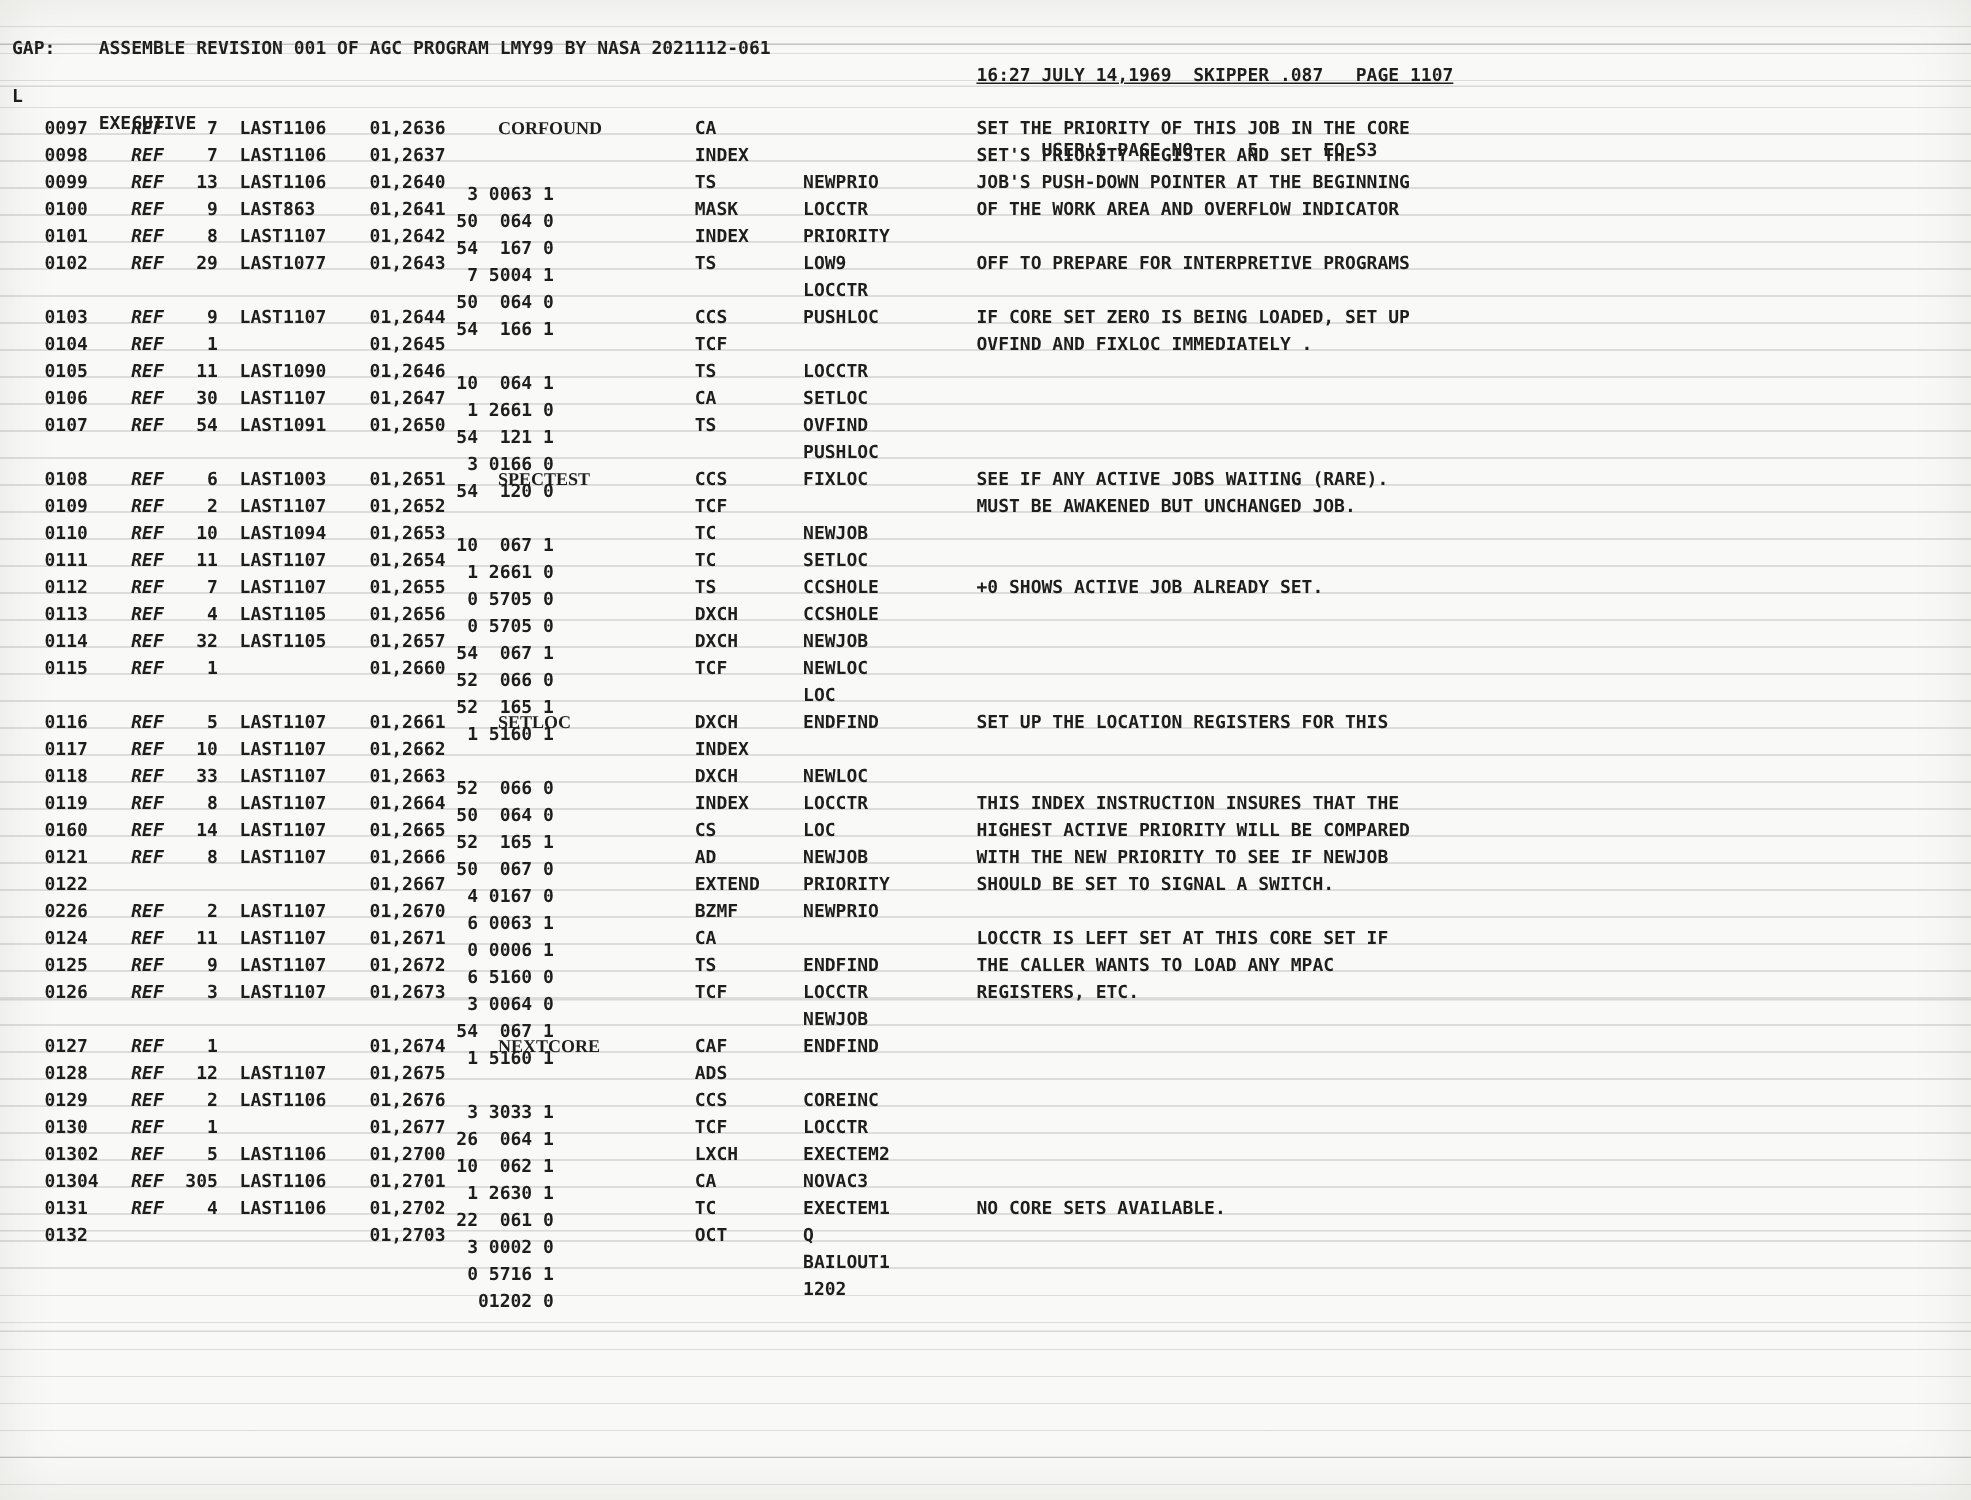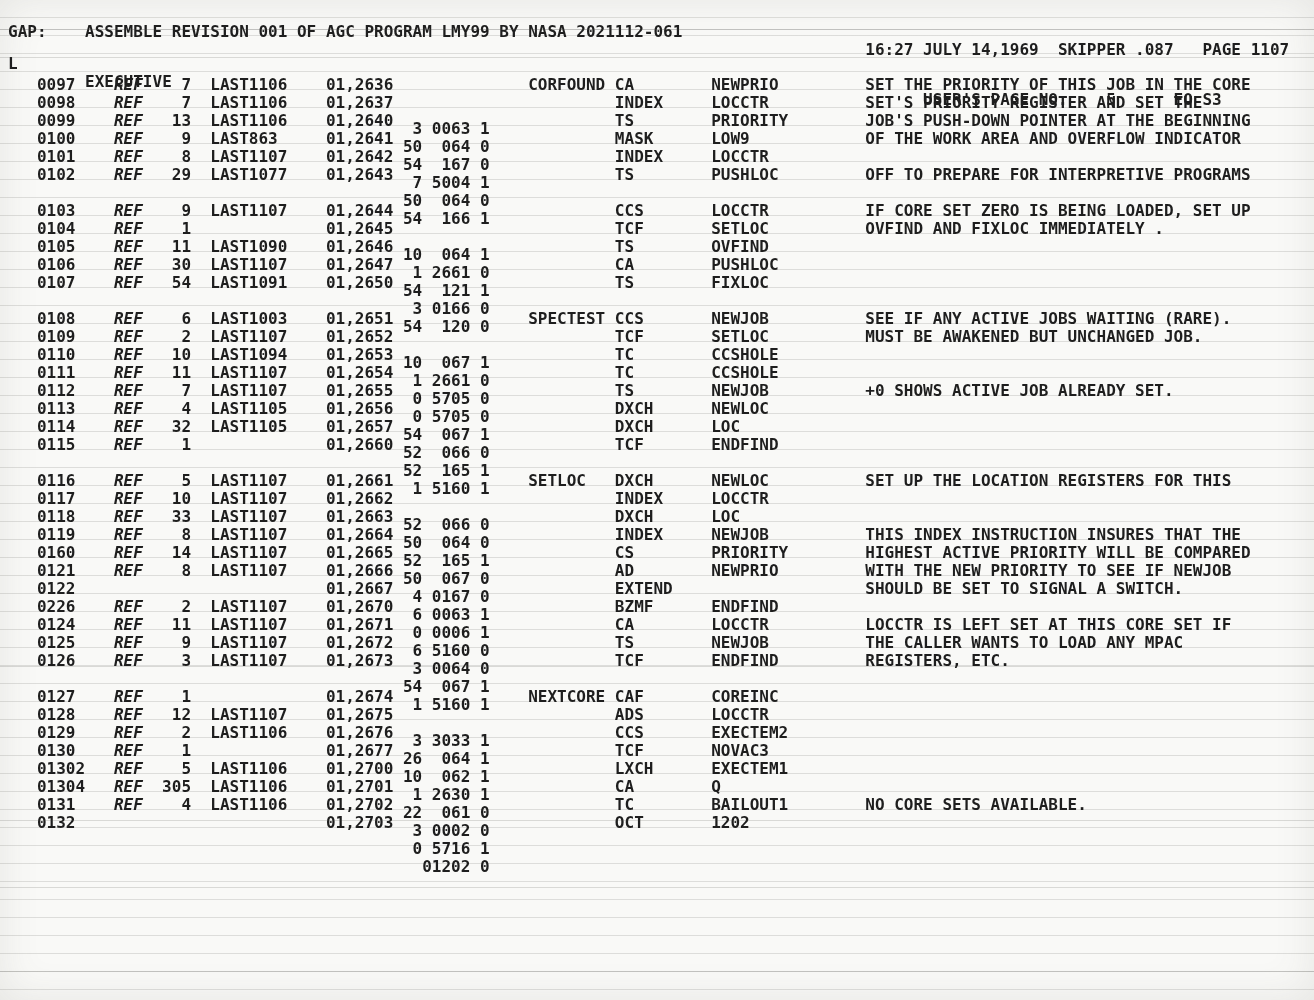--- a/index.html
+++ b/index.html
@@ -7,21 +7,21 @@
     width:1314px;height:1000px;
     background:#efefed;
     font-family:"DejaVu Sans Mono","Liberation Mono",monospace;
     overflow:hidden;
   }
   .page{
     position:relative;
     width:1314px;height:1000px;
     background:#f9f9f7;
     color:#1e1e1e;
-    font-size:16px;
+    font-size:12px;
     font-weight:700;
     line-height:18px;
     letter-spacing:0;
     overflow:hidden;
     box-shadow:inset 0 0 40px rgba(90,90,80,0.12);
   }
   
   .ruling{
     position:absolute;inset:0;
     background:repeating-linear-gradient(
@@ -33,36 +33,36 @@
   .rule{
     position:absolute;left:0;width:1314px;height:1px;
     background:rgba(70,70,65,0.30);
   }
   .rule.light{background:rgba(70,70,65,0.18);}
   .hdr-line{position:absolute;left:0;width:1314px;white-space:pre;}
   .hdr1{top:5px;}
   .hdr2{top:37px;}
   .hpos0{position:absolute;left:8px;}
   .hpos8{position:absolute;left:calc(8px + 8ch);}
-  .hpos89{position:absolute;left:calc(8px + 89ch);}
+  .hpos89{position:absolute;left:calc(8px + 89ch);text-decoration:underline;}
   .hpos95{position:absolute;left:calc(8px + 95ch);text-align:center;}
   .listing{position:absolute;top:76px;left:0;width:1314px;}
   .row{position:relative;height:18px;white-space:pre;}
   .gap{height:18px;}
   .row span{position:absolute;top:0;white-space:pre;}
   .c-seq    {left:calc(8px + 3ch);}
   .c-ref    {left:calc(8px + 11ch);font-style:italic;}
   .c-refn   {left:calc(8px + 15ch);width:4ch;text-align:right;}
   .c-last   {left:calc(8px + 21ch);}
   .c-lastp  {left:calc(8px + 25ch);width:4ch;}
   .c-addr   {left:calc(8px + 33ch);}
   .c-code   {left:calc(8px + 41ch);margin-top:44px;}
-  .c-label  {left:calc(8px + 54ch);}
+  .c-label  {left:calc(8px + 54ch);font-family:Liberation Serif, serif;}
   .c-op     {left:calc(8px + 63ch);}
-  .c-operand{left:calc(8px + 73ch);}
+  .c-operand{left:calc(8px + 73ch);margin-top:36px;}
   .c-comment{left:calc(8px + 89ch);}
 </style>
 </head>
 <body>
 
 <div class="page">
   <div class="ruling"></div>
 
   <div class="hdr-line hdr1">
     <span class="hpos0">GAP:    ASSEMBLE REVISION 001 OF AGC PROGRAM LMY99 BY NASA 2021112-061</span>

